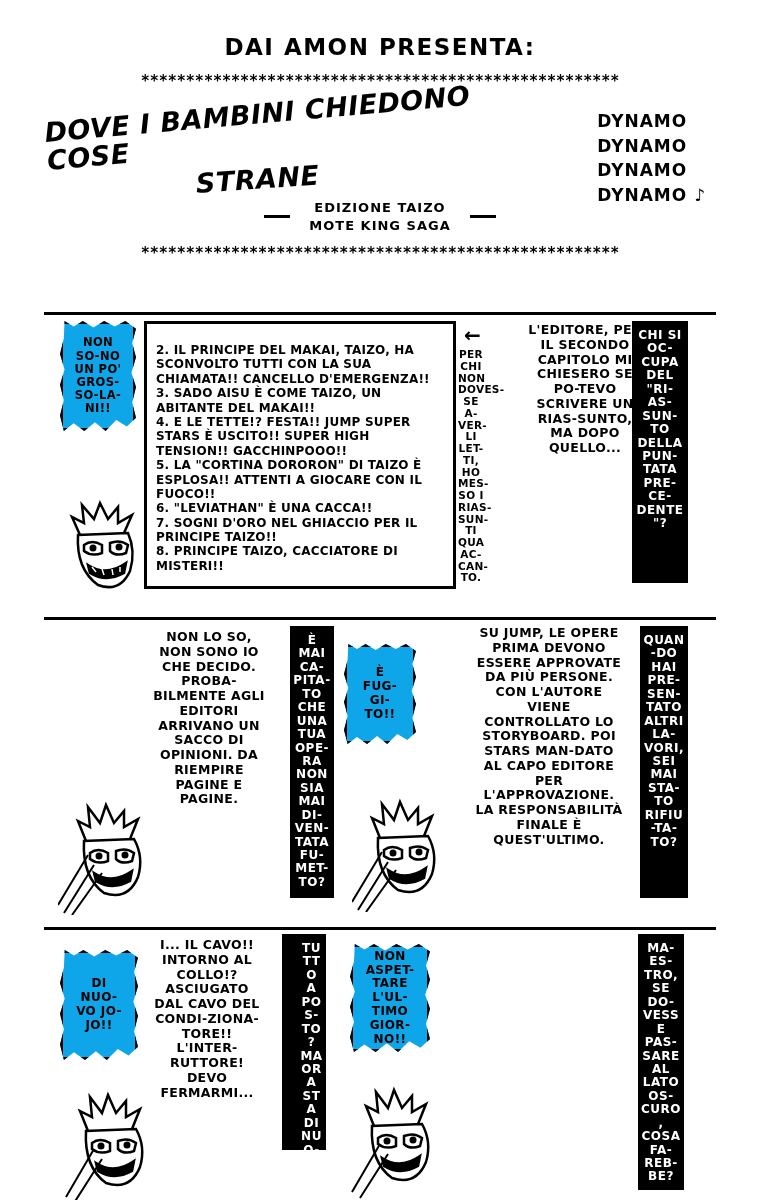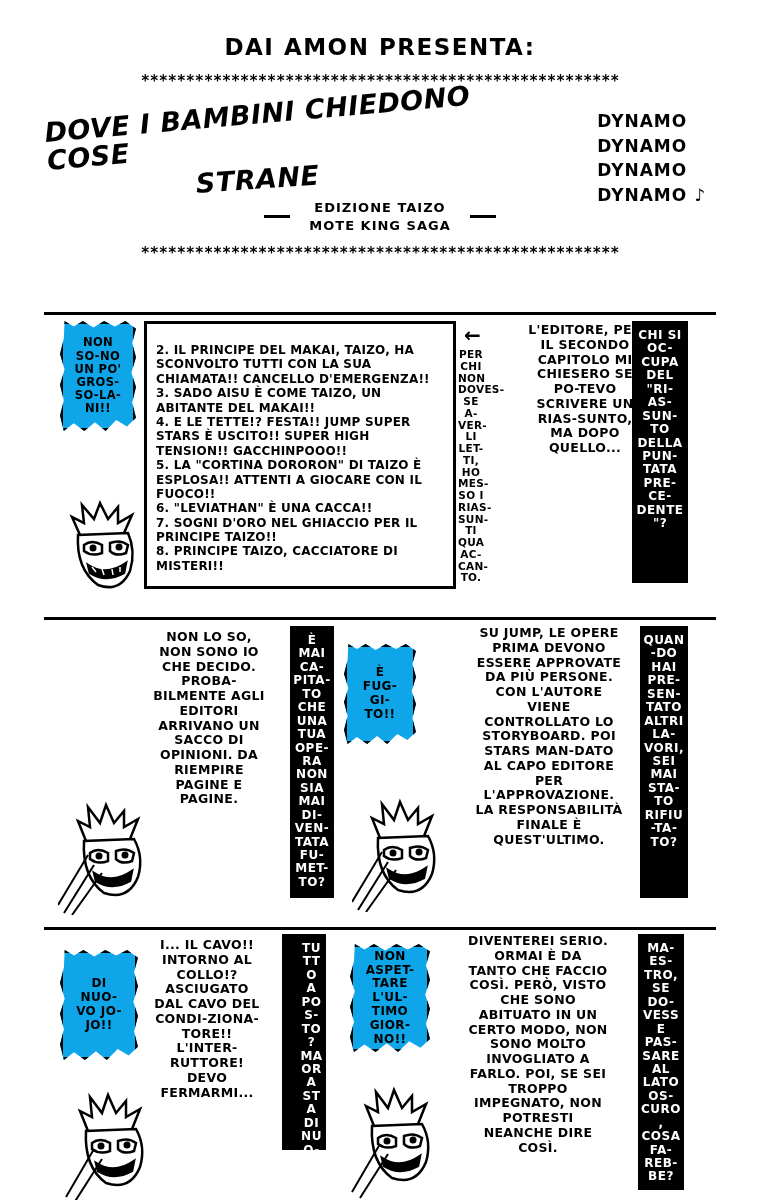--- a/index.html
+++ b/index.html
@@ -345,20 +345,19 @@
             <path d="M32 58 Q40 52 50 58 L50 66 Q40 70 32 64 Z" fill="#fff"></path>
             <path d="M58 56 Q68 52 76 58 L74 66 Q64 70 58 64 Z" fill="#fff"></path>
             <circle cx="41" cy="61" r="3.5" fill="#000" stroke="none"></circle>
             <circle cx="67" cy="60" r="3.5" fill="#000" stroke="none"></circle>
             <path d="M36 78 Q54 90 74 76 L72 86 Q54 96 38 86 Z" fill="#000" stroke="#000"></path>
             <path d="M6 112 L34 64 M14 118 L42 74" stroke="#000" stroke-width="2"></path>
           </g>
         </svg>
       </div>
 
-      <div class="ptext" style="left: 424px; top: 4px; width: 140px;">DIVENTEREI SERIO. ORMAI È DA TANTO CHE FACCIO COSÌ. PERÒ, VISTO CHE SONO ABITUATO IN UN CERTO MODO, NON SONO MOLTO INVOGLIATO A FARLO. POI, SE SEI TROPPO IMPEGNATO, NON POTRESTI NEANCHE DIRE COSÌ.</div>
 
       <div class="vbar" style="left: 594px; top: 4px; width: 46px; height: 256px;">MA-ES-TRO, SE DO-VESSE PAS-SARE AL LATO OS-CURO, COSA FA-REB-BE?</div>
 
     </div>
   </div>
 
 </div>
 
 </body></html>

